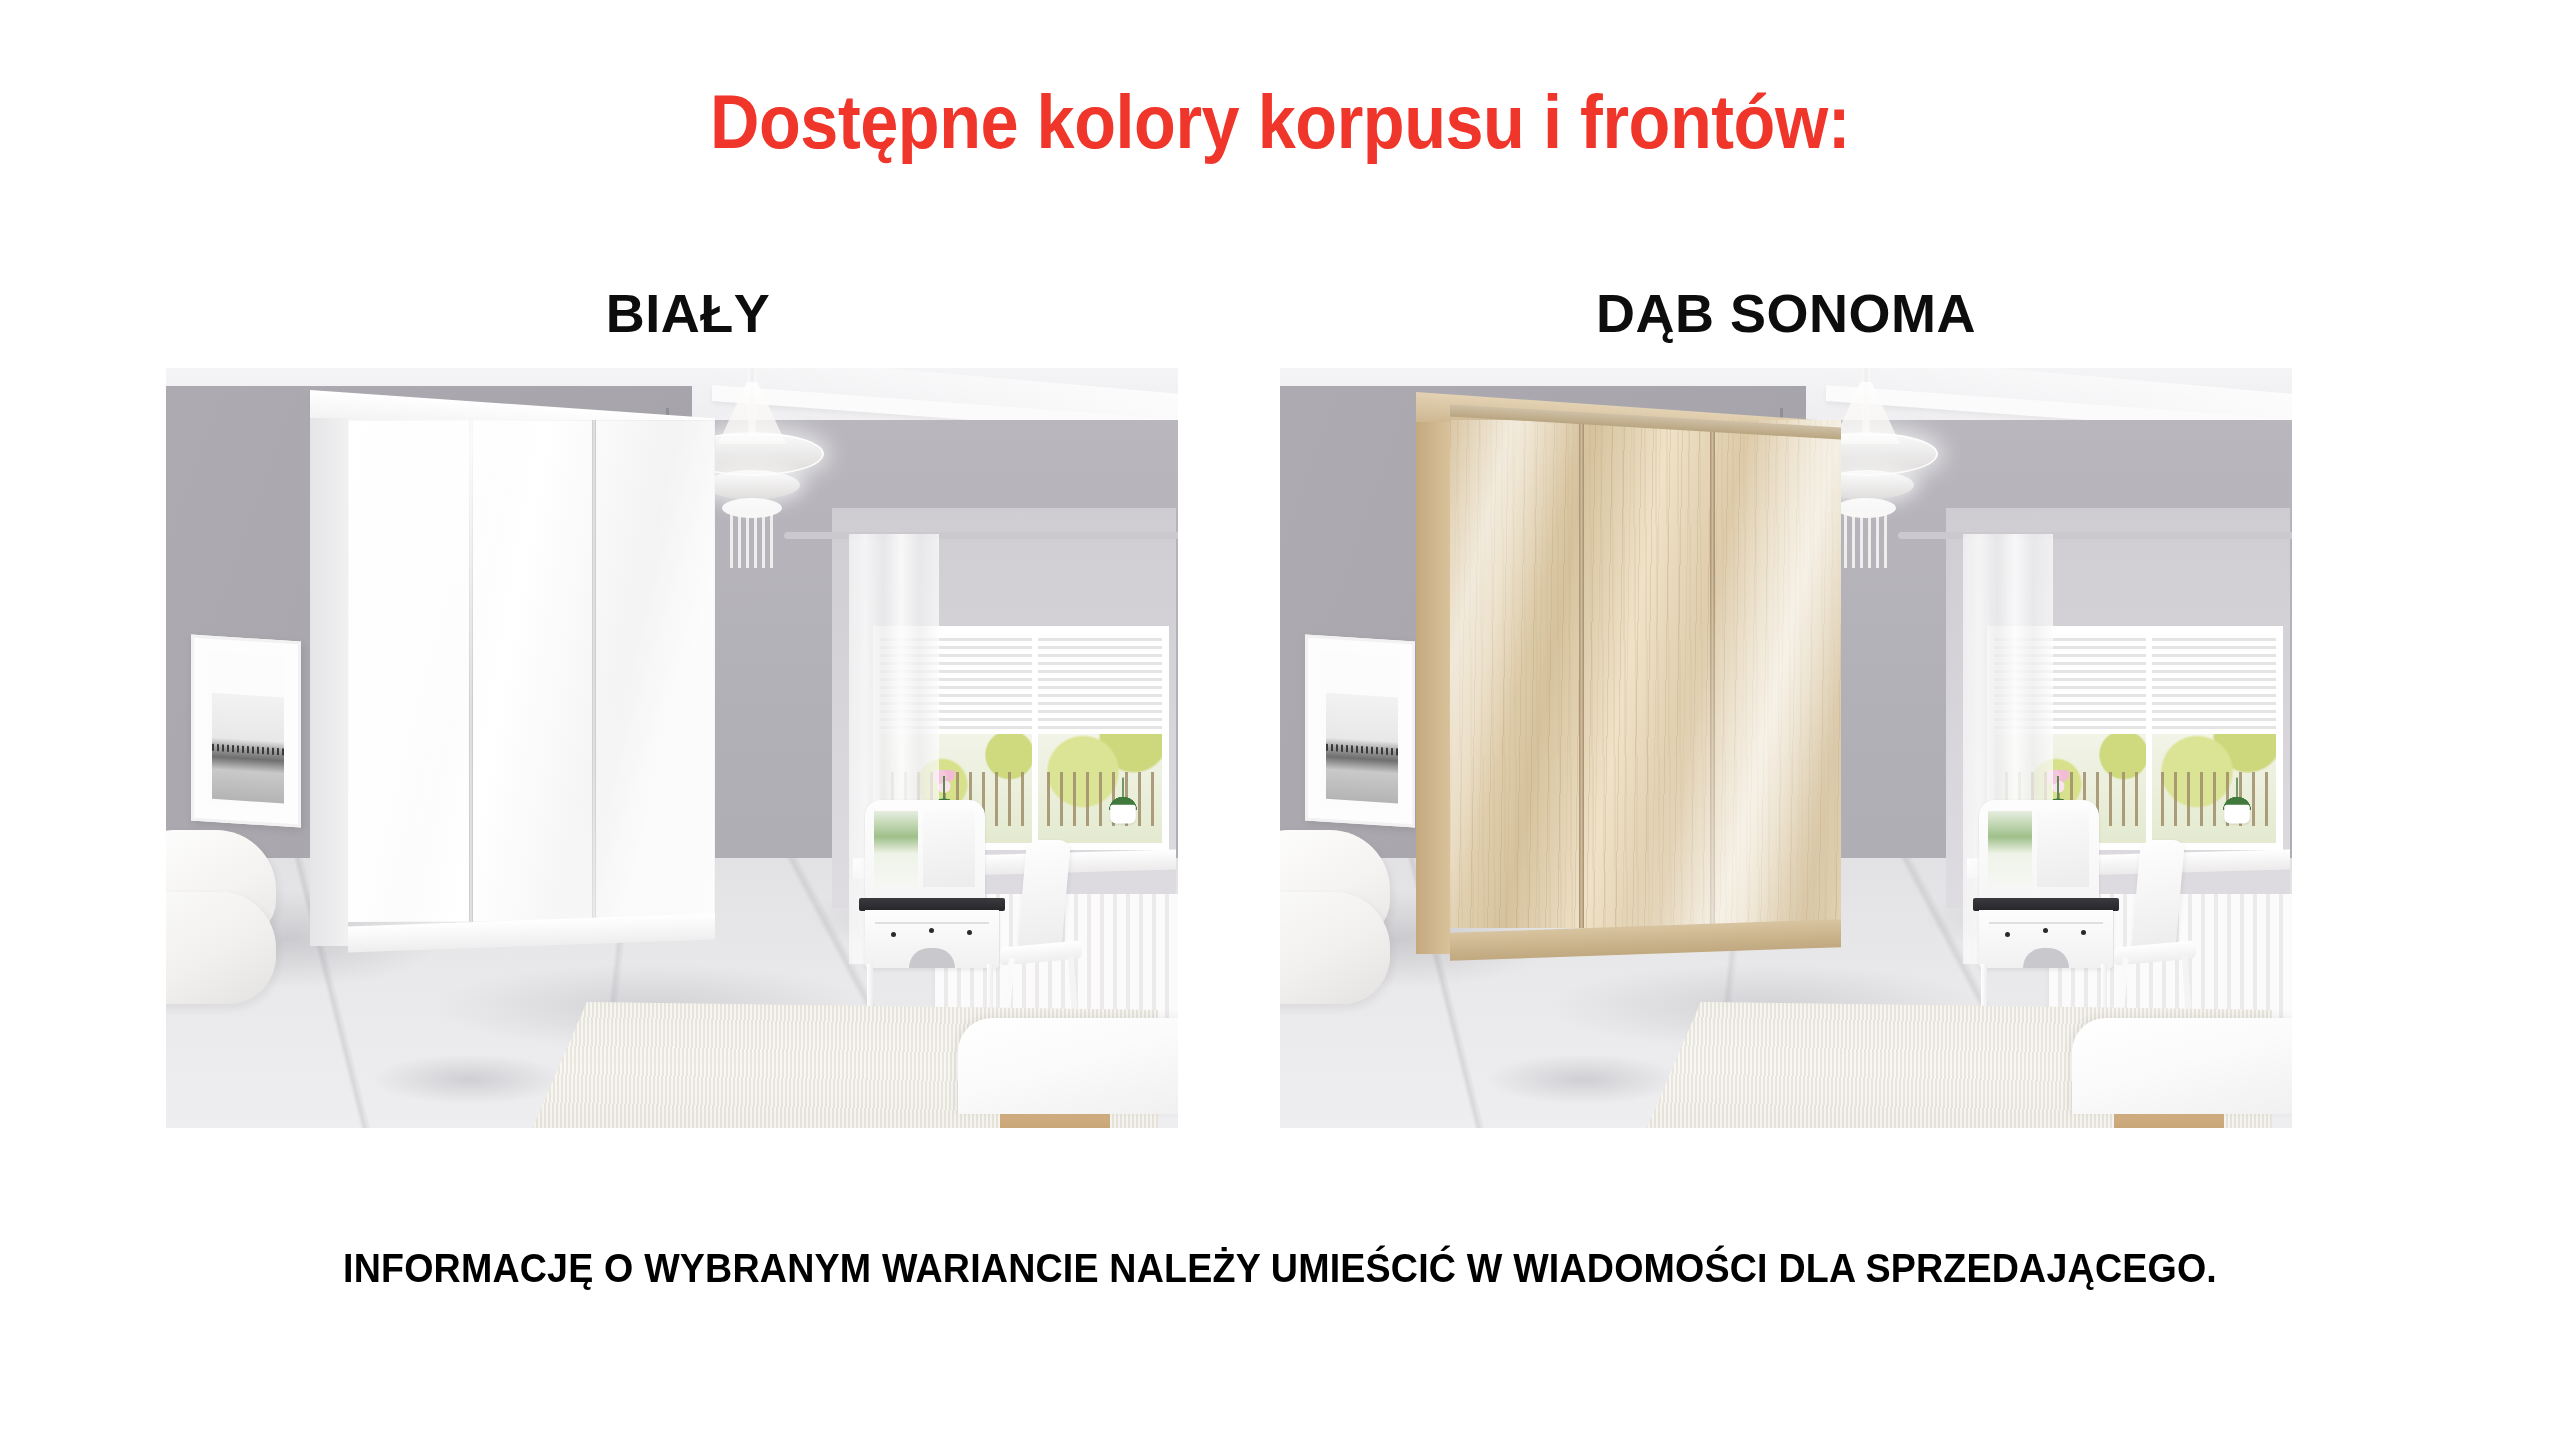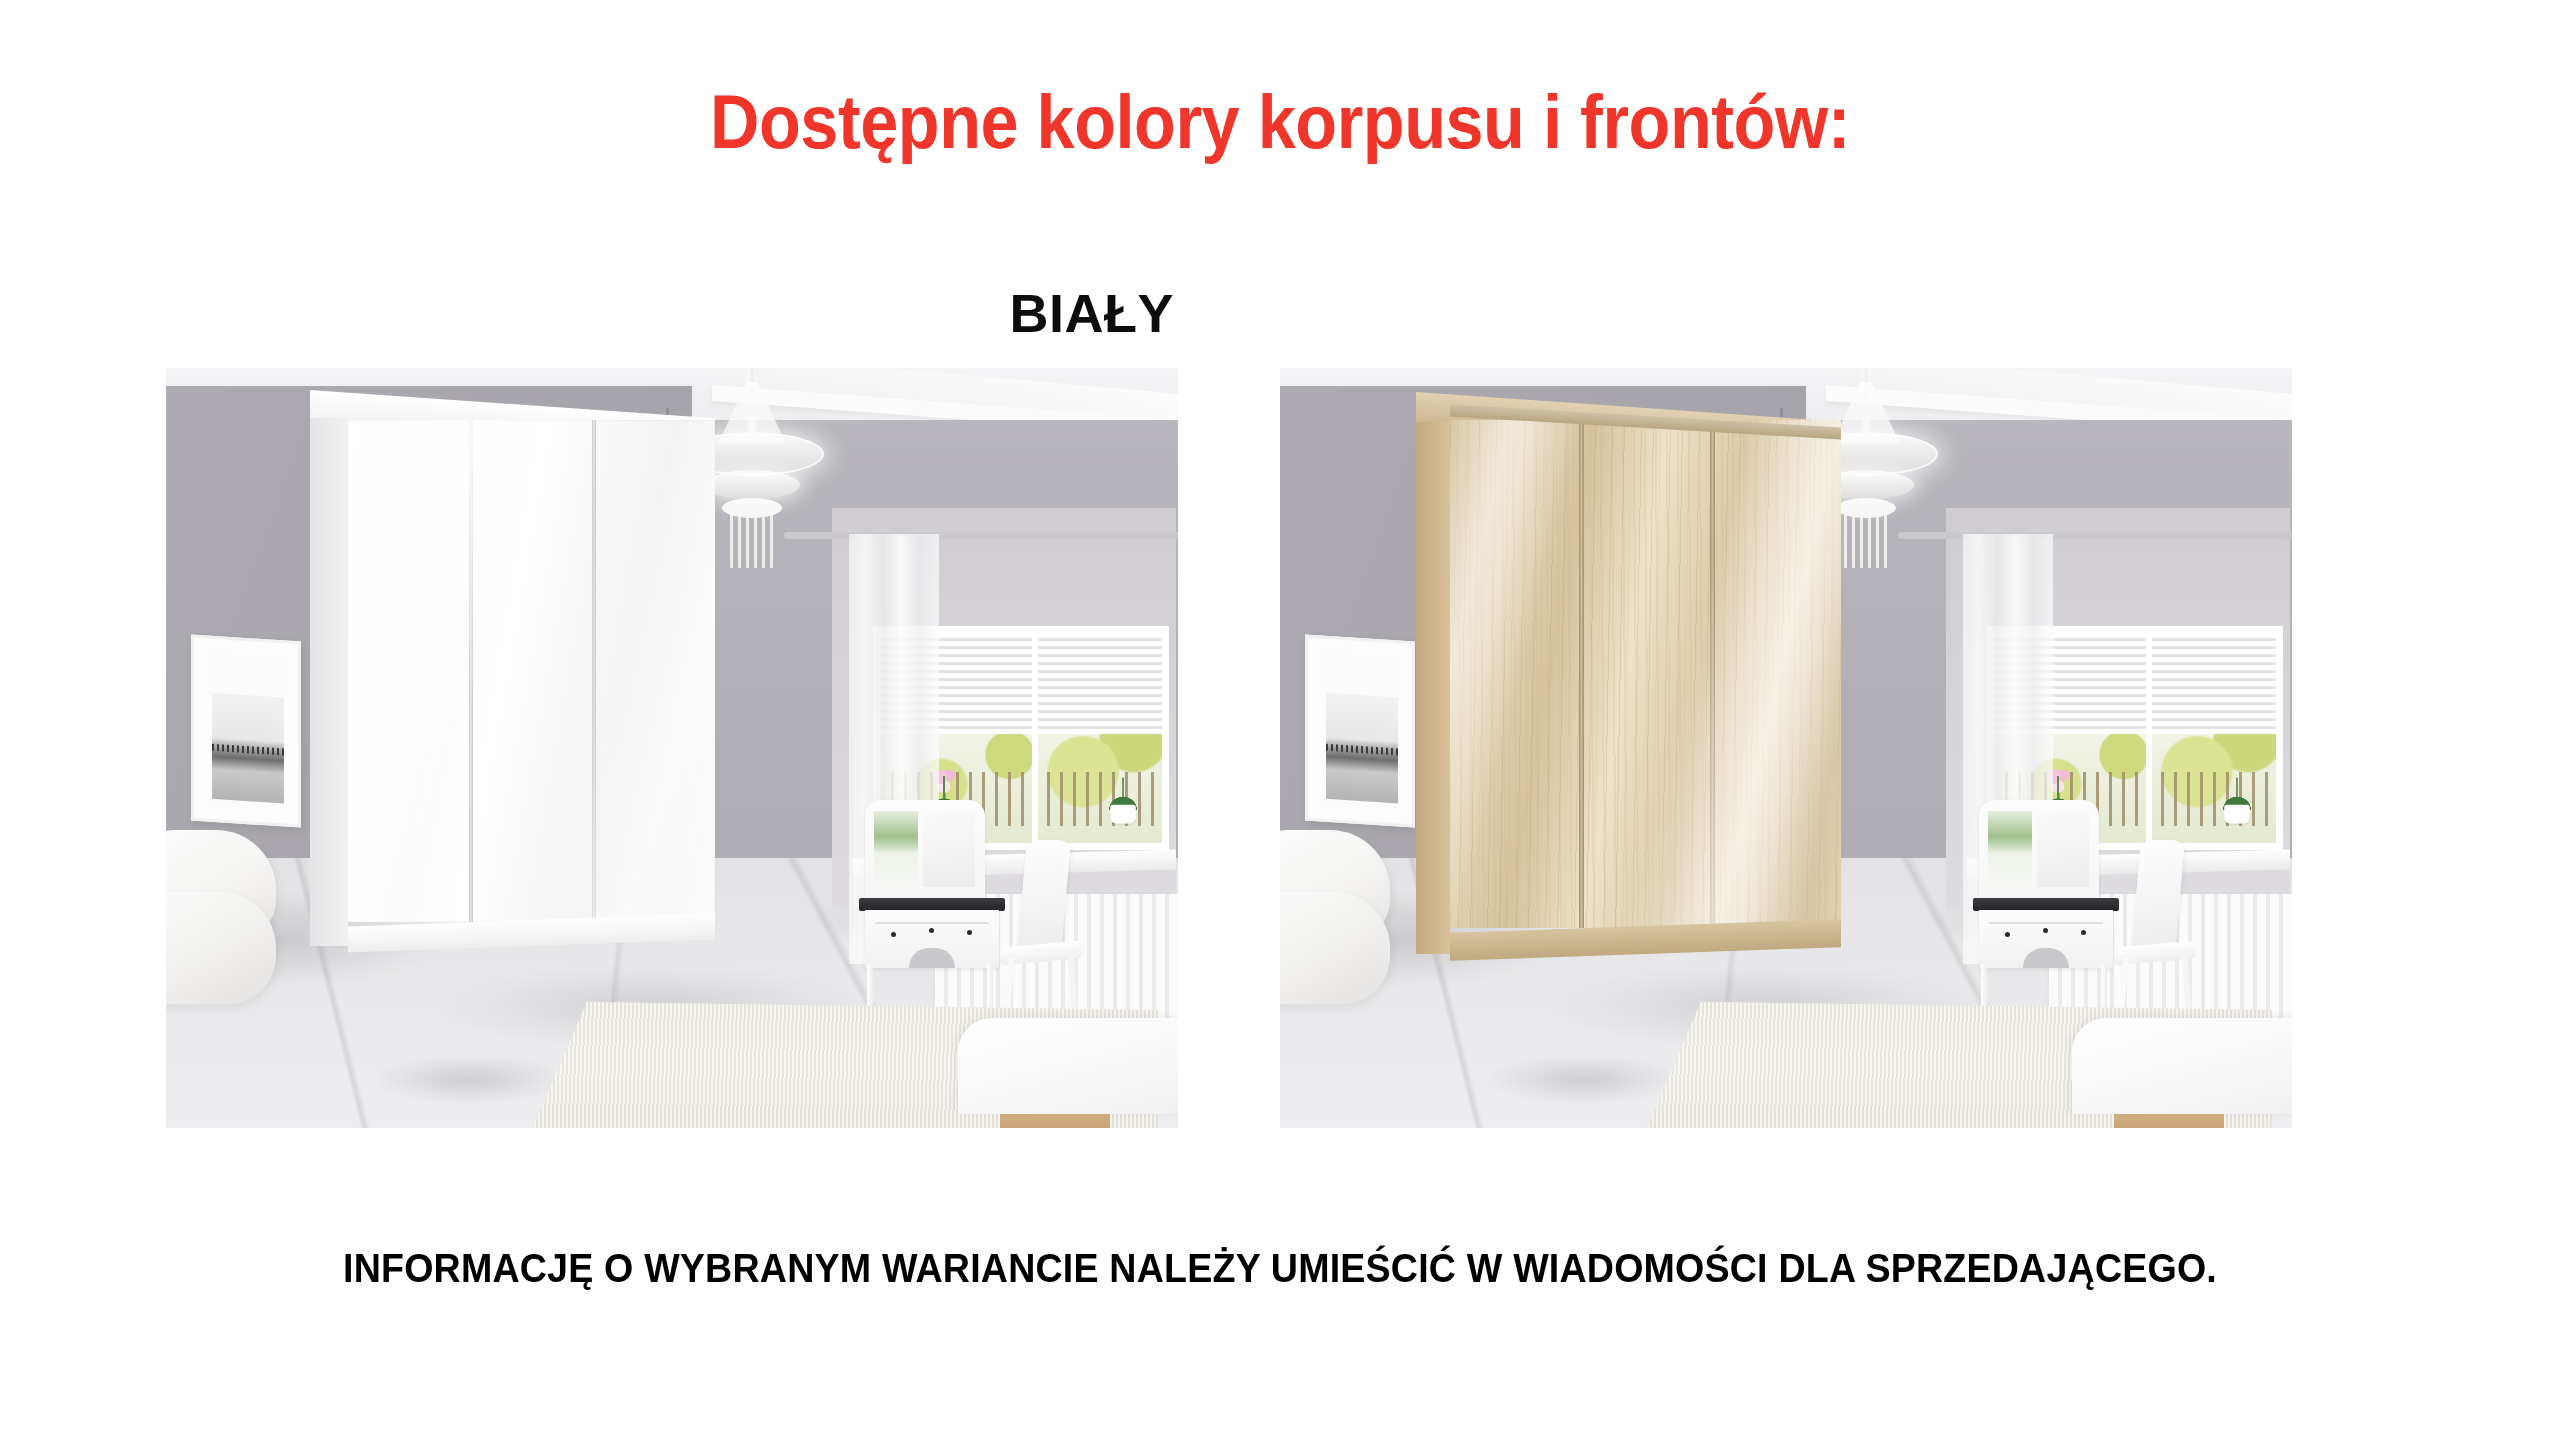--- a/index.html
+++ b/index.html
@@ -25,21 +25,21 @@
     white-space:nowrap;
   }
 
   
   .variant-label{
     position:absolute; top:282px;
     font-weight:bold; font-size:54px; color:#0d0d0d;
     letter-spacing:0.5px; white-space:nowrap;
     text-align:center;
   }
-  #label-left { left:162px;  width:1012px;text-align:right; }
+  #label-left { left:182px;  width:1012px; }
   #label-right{ left:1280px; width:1012px; }
 
   
   .footnote{
     position:absolute; left:0; top:1246px; width:2560px;
     text-align:center;
     font-family:"Liberation Sans Narrow","Liberation Sans",sans-serif;
     font-weight:bold; font-size:40px; color:#000;
     letter-spacing:0.2px;
     transform:scaleX(0.94); transform-origin:50% 50%;
@@ -419,20 +419,21 @@
   }
 </style>
 </head>
 <body>
 
 <div id="page">
 
   <div class="headline">Dostępne kolory korpusu i frontów:</div>
 
   <div class="variant-label" id="label-left">BIAŁY</div>
+  <div class="variant-label" id="label-right">DĄB SONOMA</div>
 
   <div class="photo" id="photo-white">
     <div class="scene">
 
       <div class="ceiling">
         <div class="ceiling-line"></div>
         <div class="cornice"></div>
       </div>
 
       <div class="wall-left"></div>

